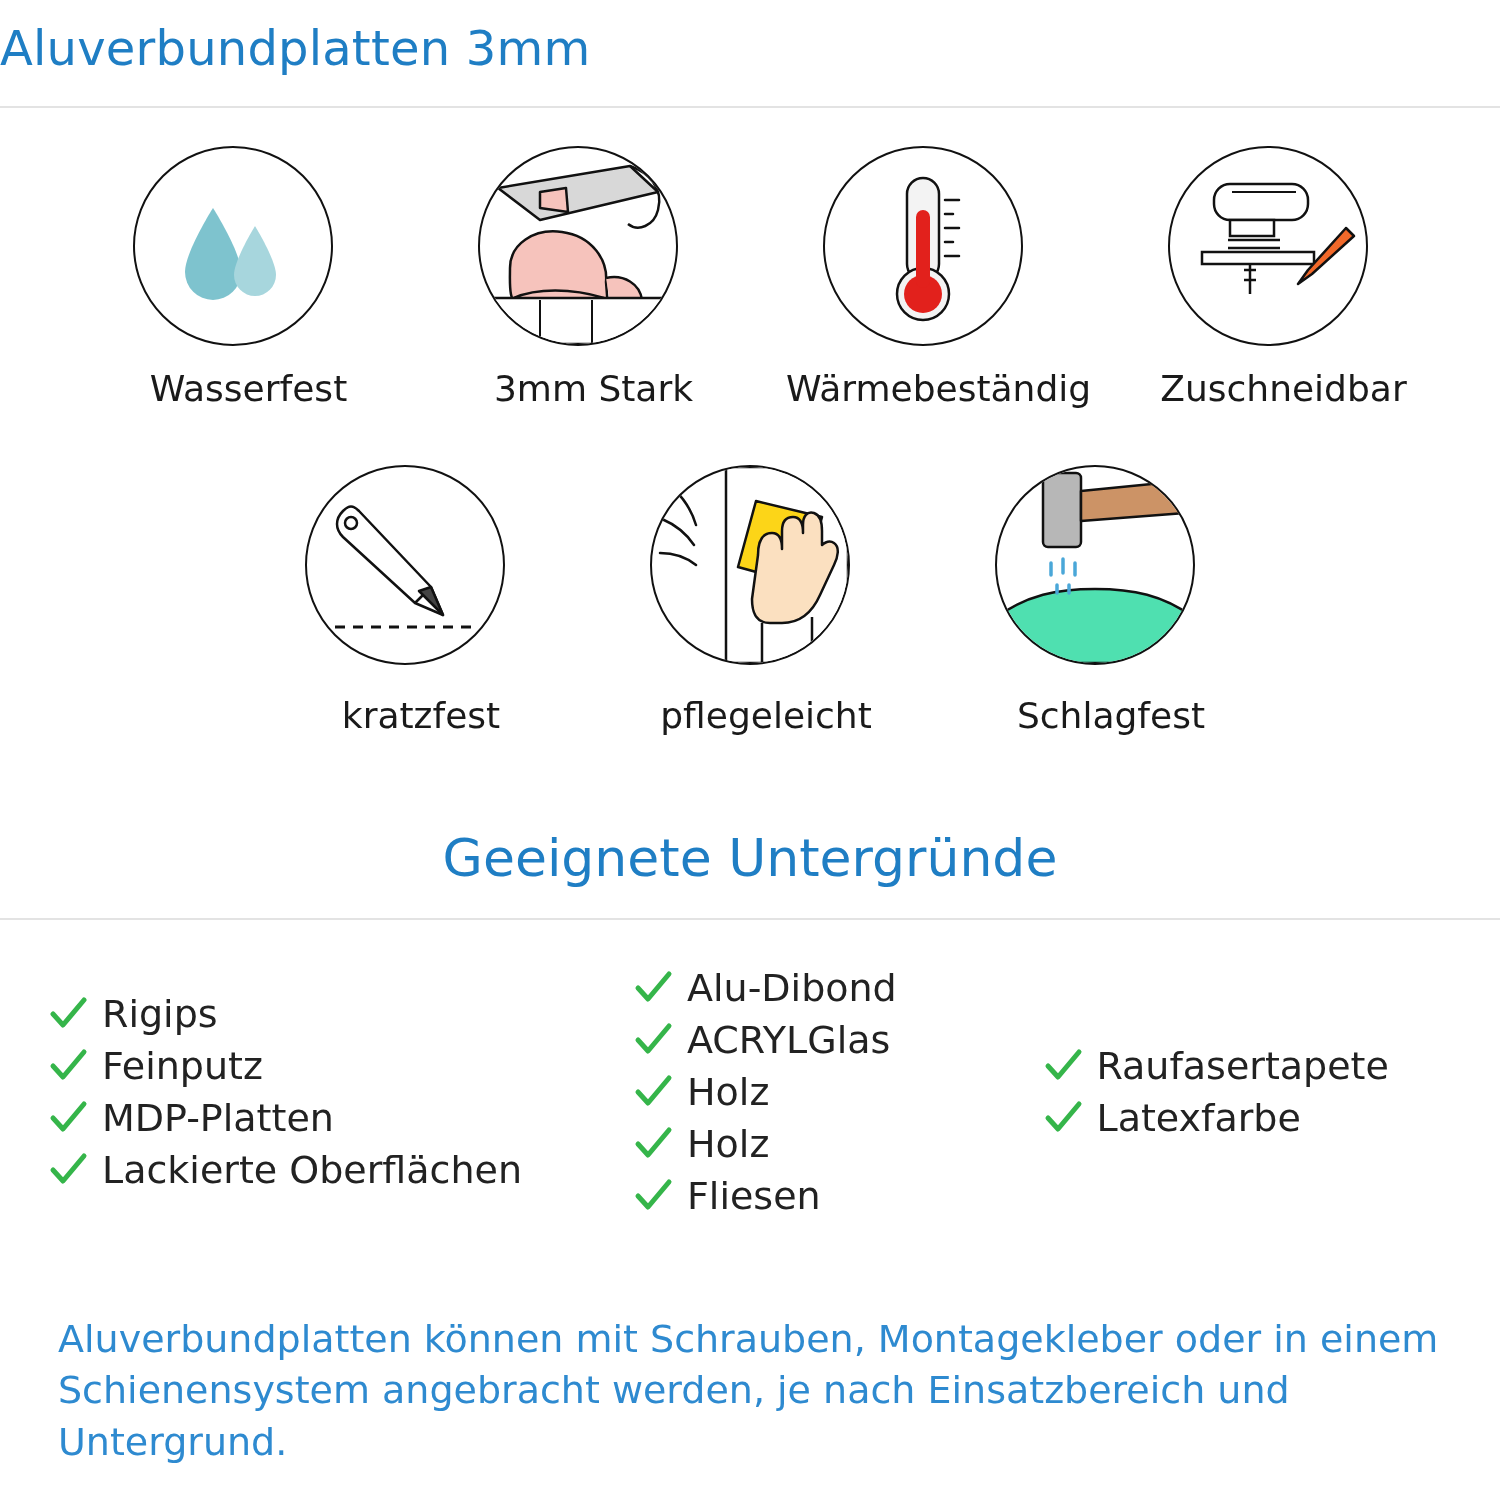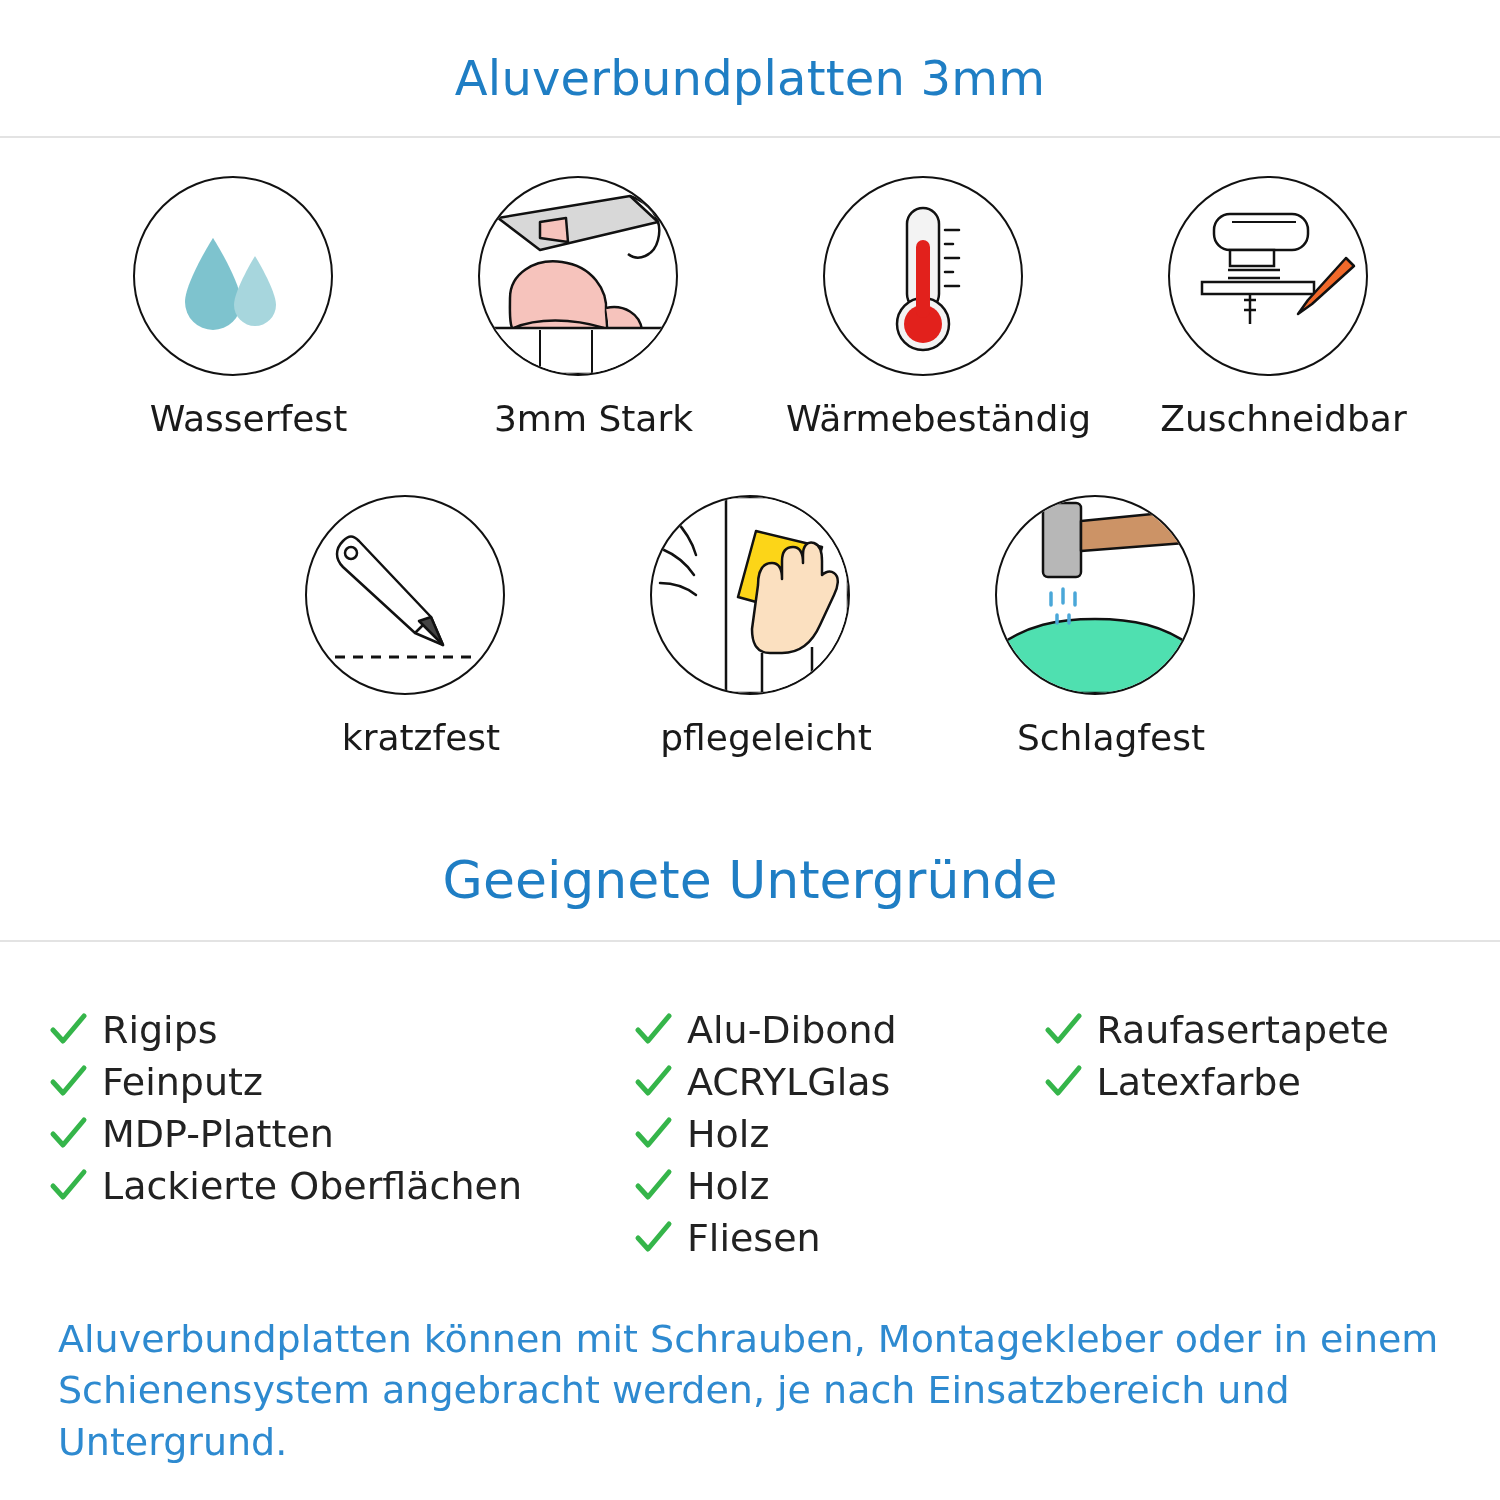--- a/index.html
+++ b/index.html
@@ -12,44 +12,44 @@
   .page {
     position: relative;
     width: 1500px;
     height: 1500px;
     background: #ffffff;
     overflow: hidden;
   }
 
   
   .title-main {
-    text-align: center;
+    text-align: left;
     color: #1f7ec4;
     font-size: 48px;
     font-weight: 400;
     letter-spacing: 0.2px;
-    padding-top: 50px;
+    padding-top: 20px;
   }
   .rule {
     height: 2px;
     background: #e3e3e3;
     margin: 30px 0 0 0;
   }
 
   
   .features {
     padding: 38px 0 0 0;
   }
   .feat-row {
     display: flex;
     justify-content: center;
     align-items: flex-start;
   }
   .feat-row.row1 > .feat { width: 345px; }
-  .feat-row.row2 > .feat { width: 345px; }
+  .feat-row.row2 > .feat { width: 345px; gap: 8px; }
   .feat {
     display: flex;
     flex-direction: column;
     align-items: center;
   }
   .circle {
     width: 200px;
     height: 200px;
     border: 2px solid #111;
     border-radius: 50%;
@@ -77,22 +77,22 @@
   }
   .rule2 {
     height: 2px;
     background: #e3e3e3;
     margin-top: 30px;
   }
 
   
   .lists {
     display: flex;
-    padding: 62px 48px 0 48px;
-    align-items: flex-start;
+    padding: 42px 48px 0 48px;
+    align-items: center;
   }
   .list-col { }
   .col1 { width: 600px; }
   .col2 { width: 420px; }
   .col3 { width: 420px; }
   .li {
     display: flex;
     align-items: center;
     height: 52px;
   }

